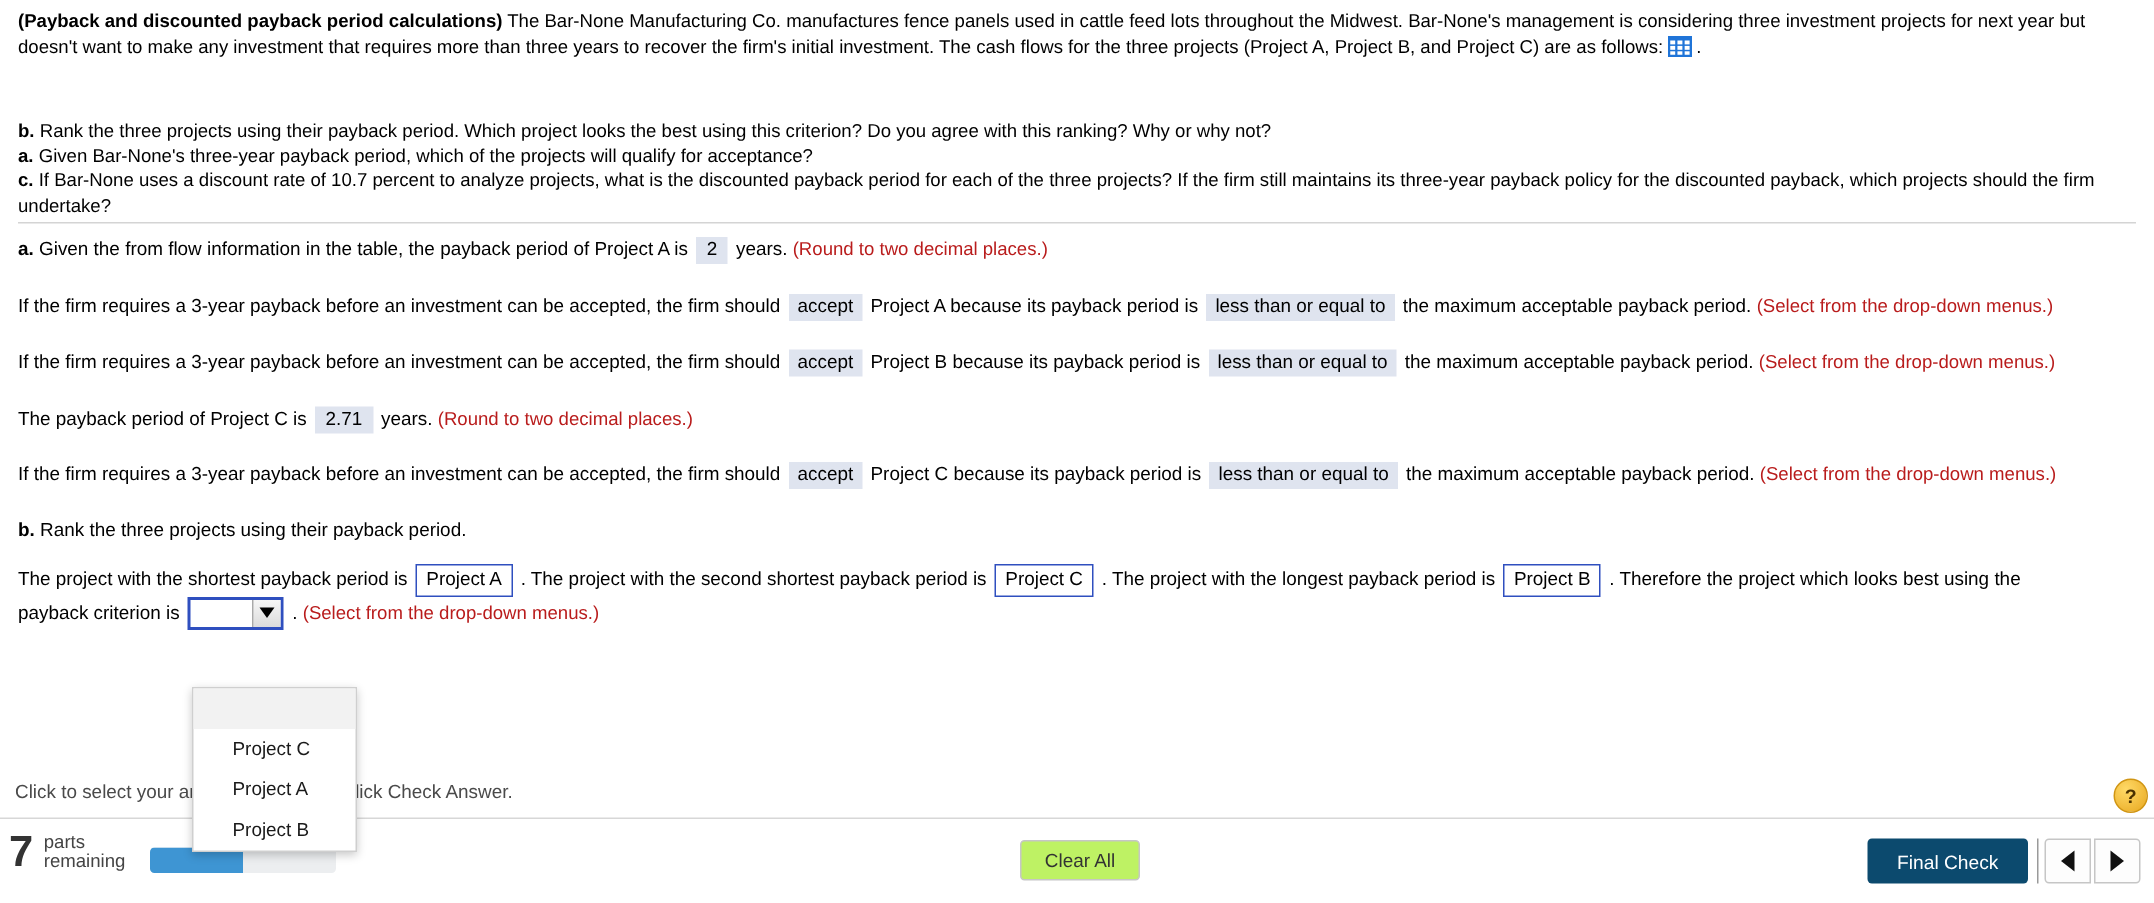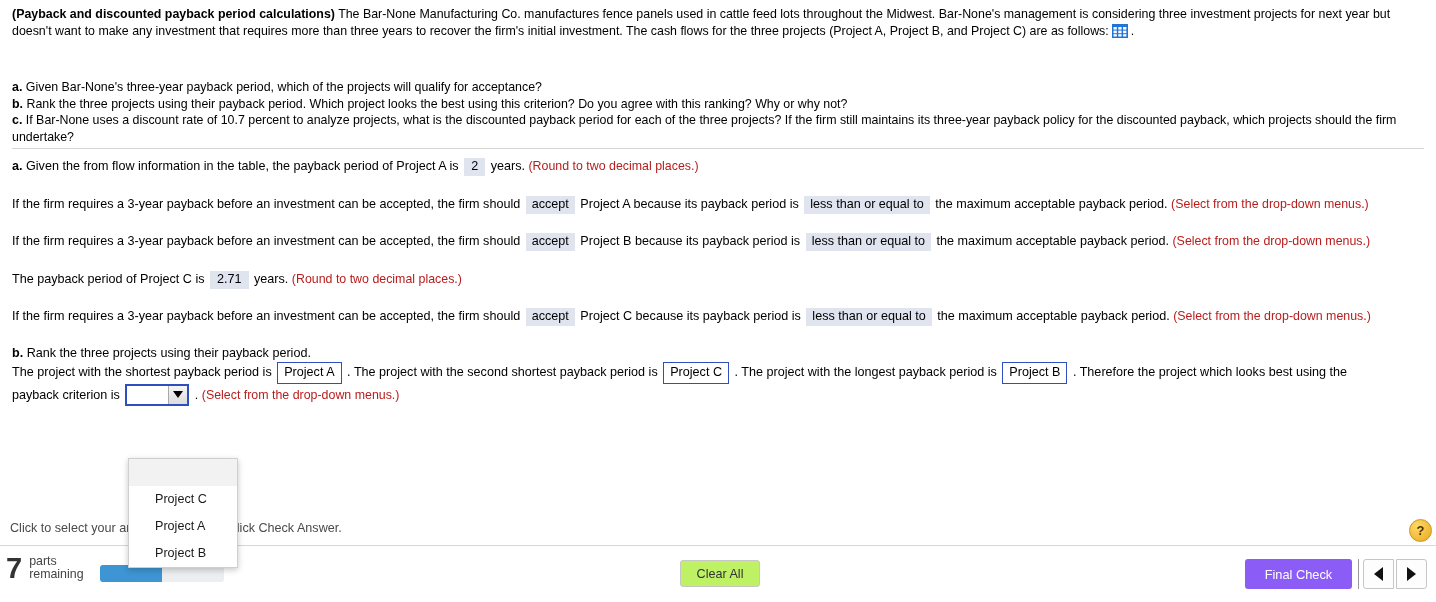--- a/index.html
+++ b/index.html
@@ -43,21 +43,21 @@
     height: 1px; background: #d4d4d4;
   }
 
   
   .answers {
     position: absolute;
     left: 12px; top: 158px; width: 1412px;
     font-size: 12.6px;
   }
   .aline { margin-bottom: 19.5px; white-space: nowrap; }
-  .aline.tight { margin-bottom: 2px; }
+  .aline.tight { margin-bottom: 16px; }
   .boldlabel { font-weight: bold; }
 
   
   .chip {
     display: inline-block;
     background: #dfe4ef;
     padding: 1px 6px 2px 6px;
     margin: 0 2px;
     line-height: 15px;
     font-size: 12.6px;
@@ -193,21 +193,21 @@
     background: #bef264;
     border-radius: 3px;
     font-size: 12.6px; color: #333;
     display: flex; align-items: center; justify-content: center;
     cursor: pointer;
   }
 
   .finalcheck {
     position: absolute; left: 1245px; top: 559px;
     width: 107px; height: 30px;
-    background: #8b5cf6;
+    background: #0c4a6e;
     border-radius: 3px;
     color: #ffffff;
     font-size: 12.8px;
     display: flex; align-items: center; justify-content: center;
     cursor: default;
   }
   .navsep {
     position: absolute; left: 1358px; top: 559px;
     width: 1px; height: 30px; background: #9a9a9a;
   }
@@ -248,22 +248,22 @@
           <rect x="1.5" y="6.6" width="3.3" height="2.6" fill="#ffffff"></rect>
           <rect x="6.3" y="6.6" width="3.3" height="2.6" fill="#ffffff"></rect>
           <rect x="11.1" y="6.6" width="3.3" height="2.6" fill="#ffffff"></rect>
           <rect x="1.5" y="10.2" width="3.3" height="2.3" fill="#ffffff"></rect>
           <rect x="6.3" y="10.2" width="3.3" height="2.3" fill="#ffffff"></rect>
           <rect x="11.1" y="10.2" width="3.3" height="2.3" fill="#ffffff"></rect>
         </svg></span><span>.</span>
   </div>
 
   <div class="parts">
+    <div><span class="ltr">b.</span> <span>Rank the three projects using their payback period.  Which project looks the best using this criterion?  Do you agree with this ranking?  Why or why not?</span></div>
     <div><span class="ltr">a.</span> <span>Given Bar-None's three-year payback period, which of the projects will qualify for acceptance?</span></div>
-    <div><span class="ltr">b.</span> <span>Rank the three projects using their payback period.  Which project looks the best using this criterion?  Do you agree with this ranking?  Why or why not?</span></div>
     <div><span class="ltr">c.</span> <span>If Bar-None uses a discount rate of 10.7 percent to analyze projects, what is the discounted payback period for each of the three projects?  If the firm still maintains its three-year payback policy for the discounted payback, which projects should the firm undertake?</span></div>
   </div>
 
   <div class="hr-top"></div>
 
   <div class="answers">
 
     <div class="aline">
       <span class="boldlabel">a.</span>
       <span>Given the from flow information in the table, the payback period of Project A is</span>

